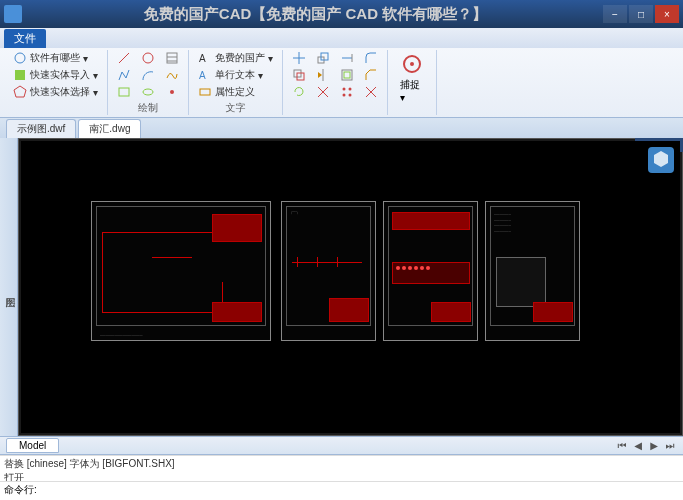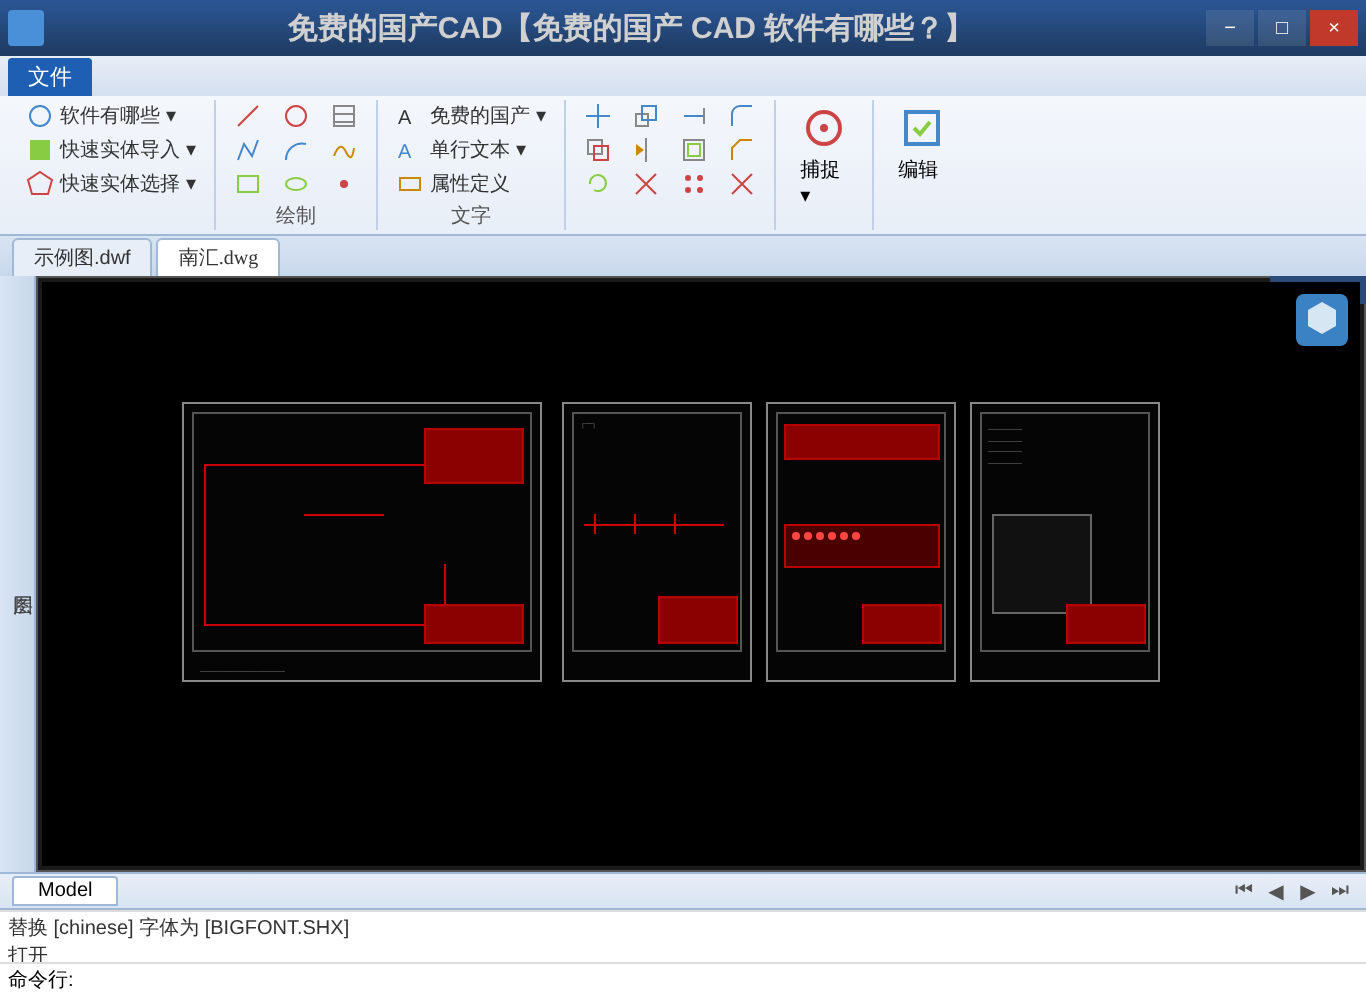--- a/index.html
+++ b/index.html
@@ -20,21 +20,21 @@
 .rgroup-body { flex: 1; display: flex; gap: 4px; }
 .rgroup-label { font-size: 10px; color: #555; text-align: center; padding: 1px 0; }
 .rcol { display: flex; flex-direction: column; gap: 1px; }
 .rbtn { display: flex; align-items: center; gap: 3px; padding: 1px 3px; font-size: 10px; color: #333; white-space: nowrap; }
 .rbtn .ic { width: 14px; height: 14px; display: inline-block; }
 .bigbtn { display: flex; flex-direction: column; align-items: flex-start; justify-content: center; padding: 2px 6px; font-size: 10px; }
 .bigbtn .bic { width: 24px; height: 24px; margin-bottom: 2px; }
 
 .doctabs { height: 20px; background: linear-gradient(#d8e4f2,#c8d8ec); display: flex; align-items: flex-end; padding: 0 6px; gap: 2px; }
 .doctab { padding: 2px 10px; font-size: 10px; background: #e8eef7; border: 1px solid #a0b8d8; border-bottom: none; border-radius: 3px 3px 0 0; color: #333; }
-.doctab.active { background: #fff; font-family: Liberation Serif, serif; }
+.doctab.active { background: #fff; }
 
 .workspace { position: relative; height: 298px; display: flex; }
 .sidepanel { width: 18px; background: linear-gradient(90deg,#d8e4f2,#c8d8ec); border-right: 1px solid #a0b8d8; display: flex; flex-direction: column; align-items: center; padding-top: 6px; gap: 8px; writing-mode: vertical-rl; font-size: 10px; color: #444; }
 .canvas-wrap { flex: 1; position: relative; background: #1a1a1a; border: 1px solid #555; }
 .canvas { position: absolute; inset: 2px; background: #000; }
 .sheet { position: absolute; border: 1px solid #888; background: #050505; }
 .sheet::after { content:''; position:absolute; left:4px; right:4px; top:4px; bottom:14px; border:1px solid #555; }
 .redbox { position: absolute; background: #8b0000; border: 1px solid #b00; }
 .redline { position: absolute; background: #c00; }
 .graytext { position: absolute; font-size: 4px; color: #666; line-height: 1.1; }
@@ -308,31 +308,20 @@
       <div class="bic">
           <svg viewBox="0 0 24 24">
             <circle cx="12" cy="12" r="8" fill="none" stroke="#c44" stroke-width="2"></circle>
             <circle cx="12" cy="12" r="2" fill="#c44"></circle>
           </svg>
         </div>
       <span>捕捉</span>▾
     </div>
   </div>
 
-  <div class="rgroup" style="border-right:none">
-    <div class="bigbtn">
-      <div class="bic">
-          <svg viewBox="0 0 24 24">
-            <rect x="4" y="4" width="16" height="16" fill="none" stroke="#48c" stroke-width="2"></rect>
-            <path d="M8 12l3 3 5-6" fill="none" stroke="#8c4" stroke-width="2"></path>
-          </svg>
-        </div>
-      <span>编辑</span>
-    </div>
-  </div>
 </div>
 
 <div class="doctabs">
   <div class="doctab">示例图.dwf</div>
   <div class="doctab active">南汇.dwg</div>
 </div>
 
 <div class="workspace">
   <div class="sidepanel">
     <span>图层</span>

